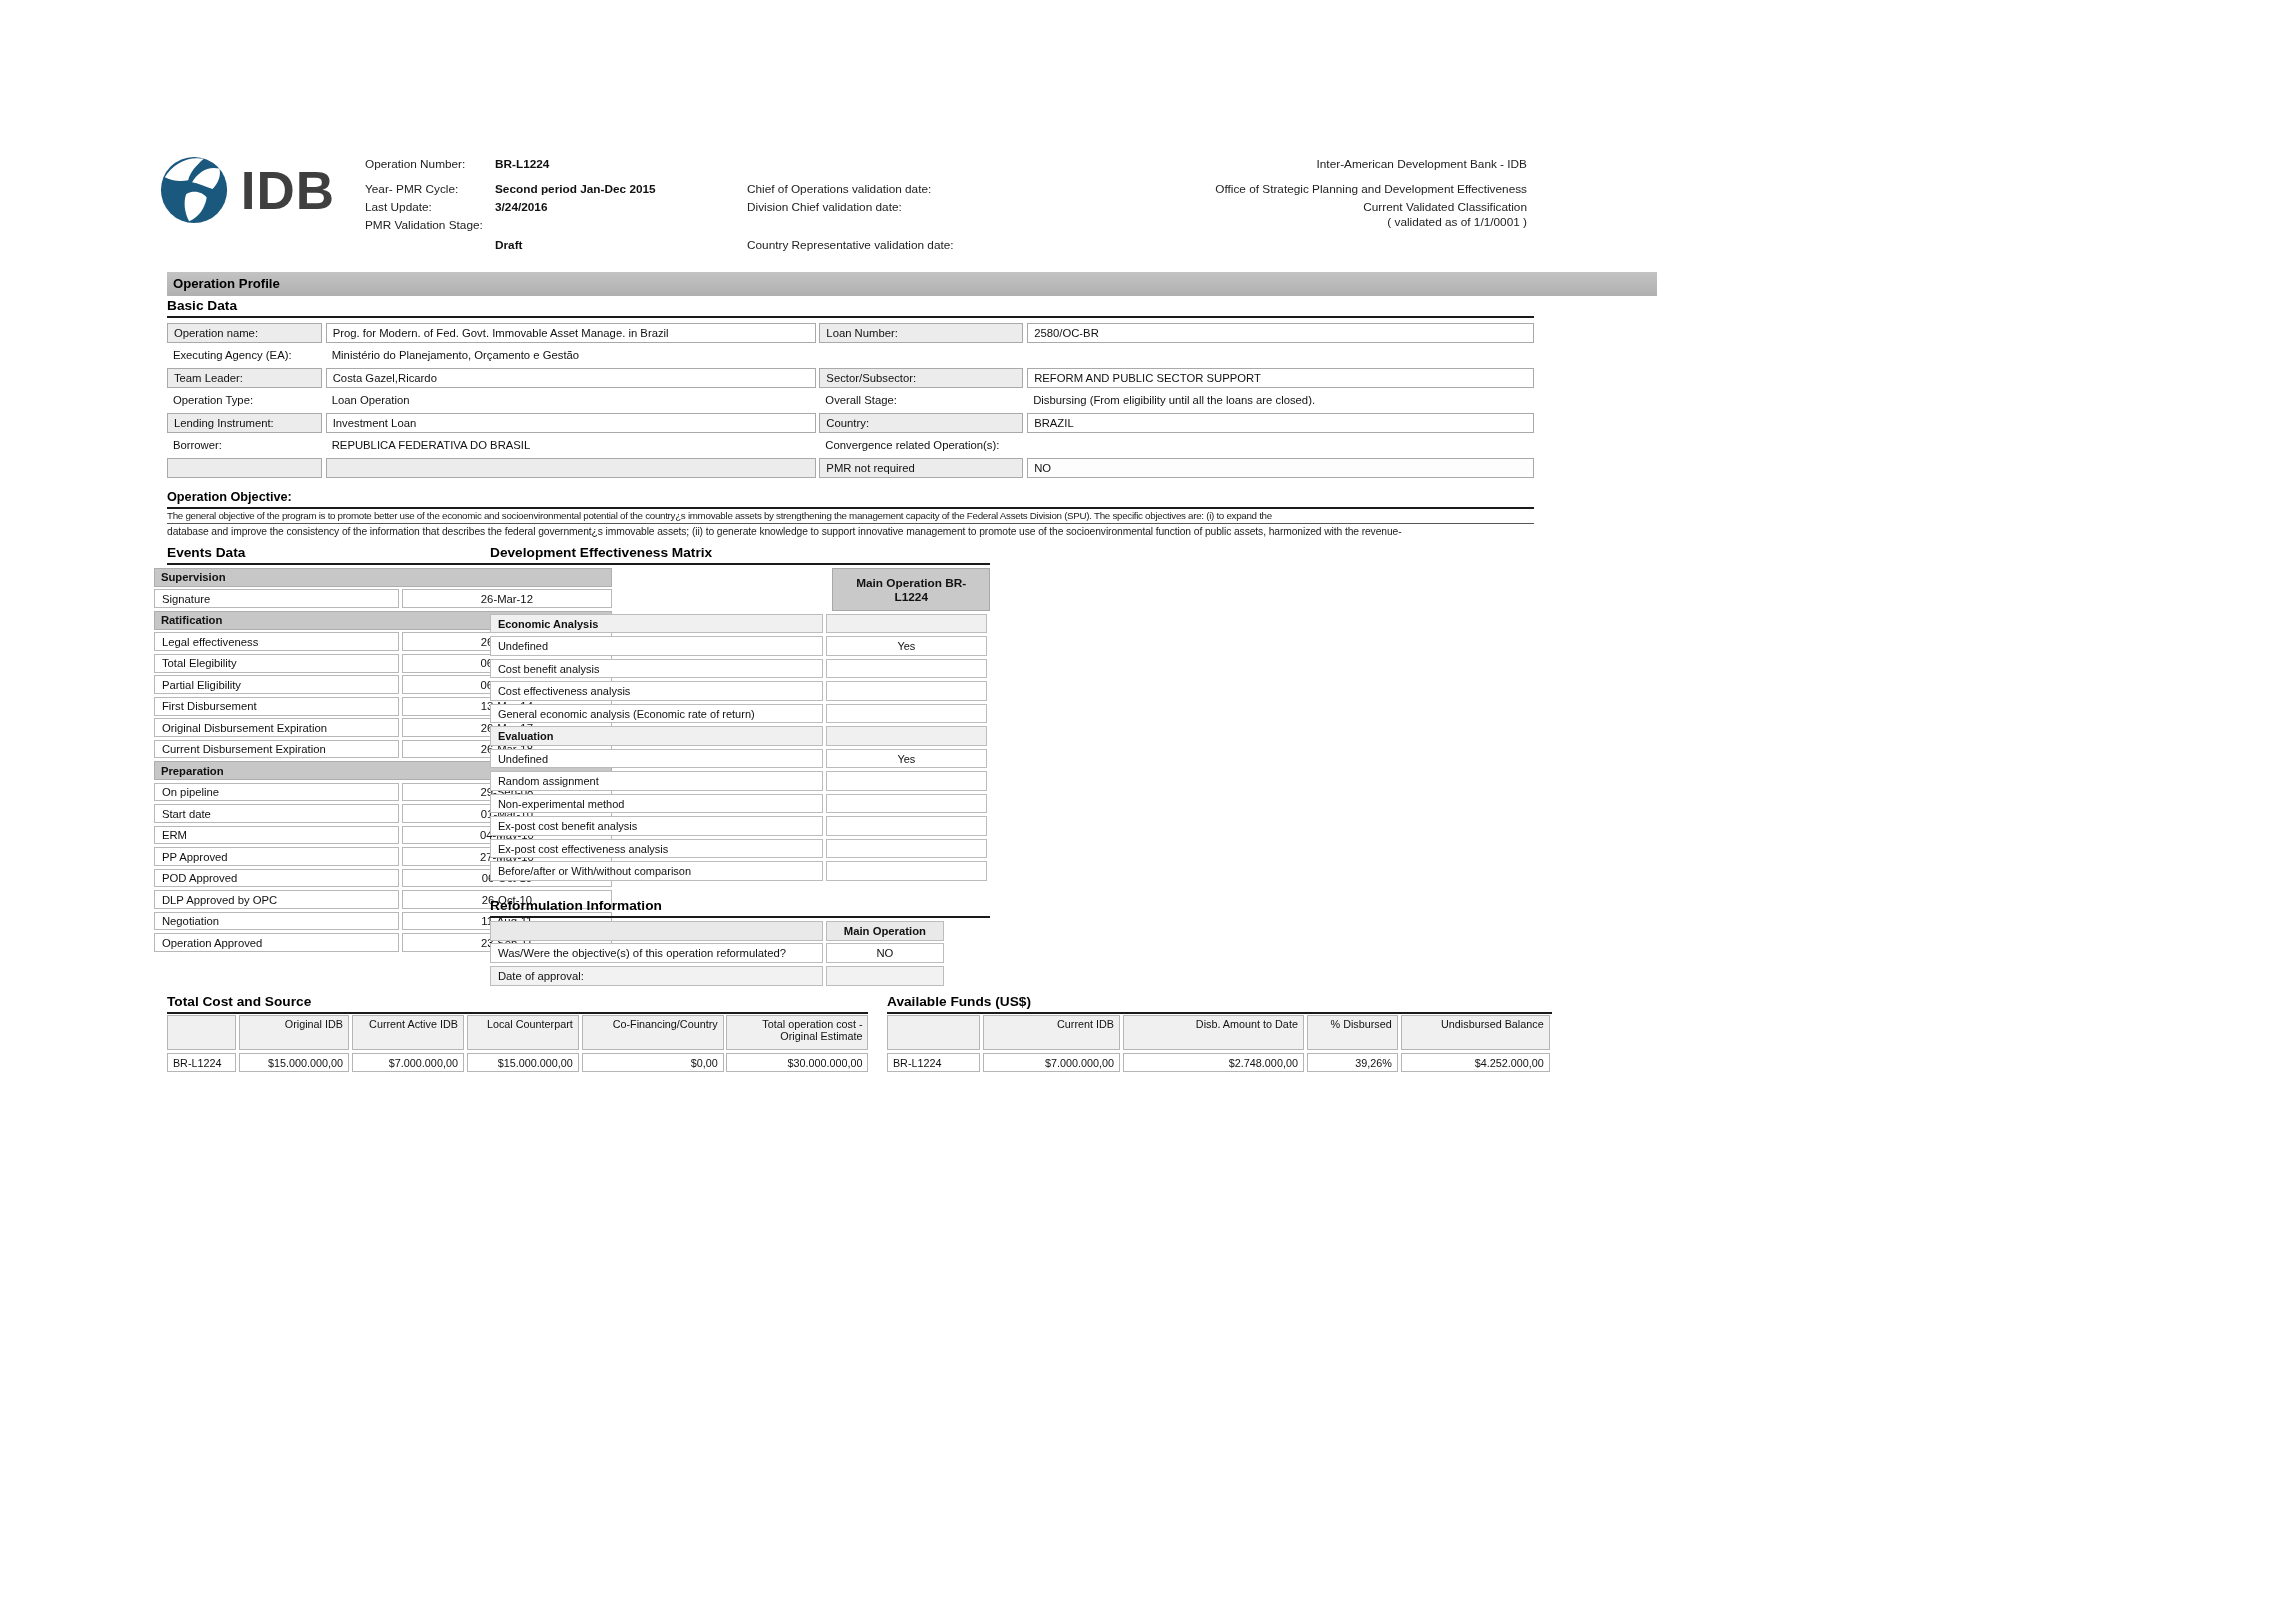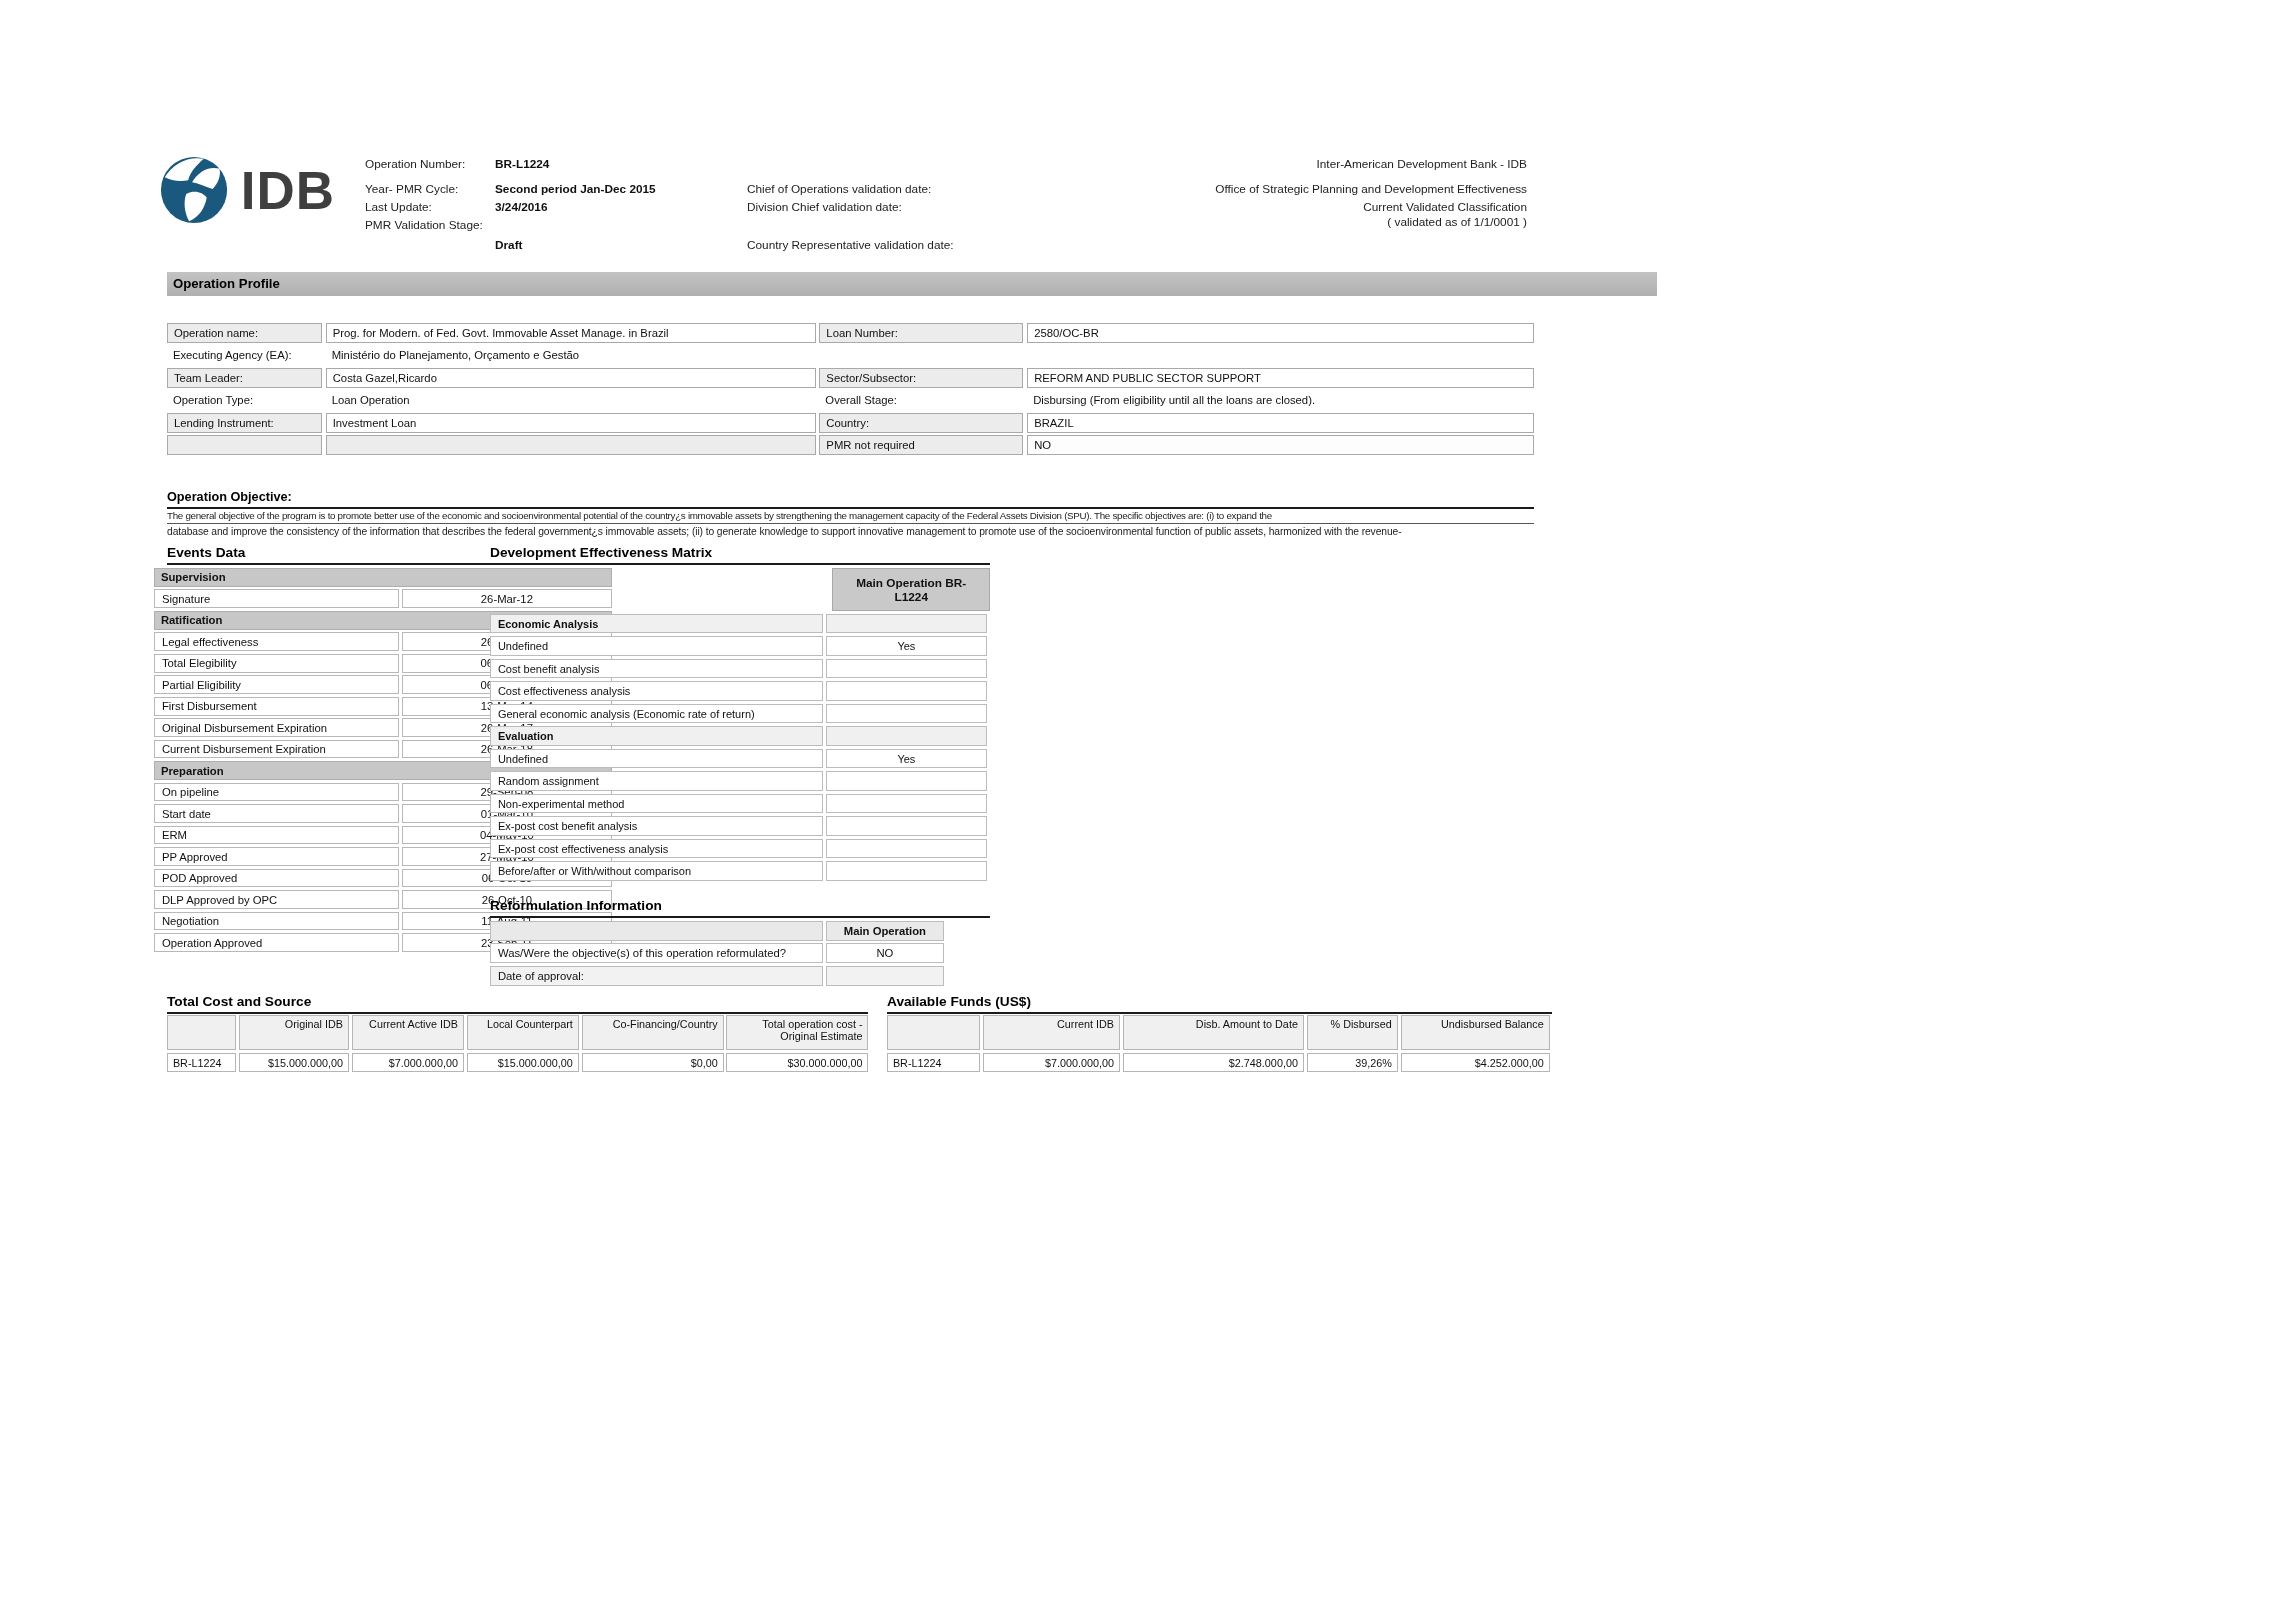--- a/index.html
+++ b/index.html
@@ -120,20 +120,21 @@
   <div class="abs h-lab" style="left:747px;top:200px;">Division Chief validation date:</div>
   <div class="abs h-lab" style="left:747px;top:238px;">Country Representative validation date:</div>
 
   <div class="abs h-right" style="right:766px;top:157px;">Inter-American Development Bank - IDB</div>
   <div class="abs h-right" style="right:766px;top:182px;">Office of Strategic Planning and Development Effectiveness</div>
   <div class="abs h-right" style="right:766px;top:200px;">Current Validated Classification</div>
   <div class="abs h-right" style="right:766px;top:215px;">( validated as of 1/1/0001 )</div>
 
   <div class="abs profile-bar">Operation Profile</div>
 
+  <div class="abs sec-head" style="left:167px;top:298px;width:1367px;">Basic Data</div>
 
   <div class="abs bd-table">
     <div class="bd-row boxed">
       <div class="bd-c bd-c1">Operation name:</div>
       <div class="bd-c bd-c2">Prog. for Modern. of Fed. Govt. Immovable Asset Manage. in Brazil</div>
       <div class="bd-c bd-c3">Loan Number:</div>
       <div class="bd-c bd-c4">2580/OC-BR</div>
     </div>
     <div class="bd-row plain">
       <div class="bd-c bd-c1">Executing Agency (EA):</div>
@@ -151,20 +152,26 @@
       <div class="bd-c bd-c1">Operation Type:</div>
       <div class="bd-c bd-c2">Loan Operation</div>
       <div class="bd-c bd-c3">Overall Stage:</div>
       <div class="bd-c bd-c4">Disbursing (From eligibility until all the loans are closed).</div>
     </div>
     <div class="bd-row boxed">
       <div class="bd-c bd-c1">Lending Instrument:</div>
       <div class="bd-c bd-c2">Investment Loan</div>
       <div class="bd-c bd-c3">Country:</div>
       <div class="bd-c bd-c4">BRAZIL</div>
+    </div>
+    <div class="bd-row plain">
+      <div class="bd-c bd-c1">Borrower:</div>
+      <div class="bd-c bd-c2">REPUBLICA FEDERATIVA DO BRASIL</div>
+      <div class="bd-c bd-c3">Convergence related Operation(s):</div>
+      <div class="bd-c bd-c4"></div>
     </div>
     <div class="bd-row boxed row7">
       <div class="bd-c bd-c1"></div>
       <div class="bd-c bd-c2"></div>
       <div class="bd-c bd-c3">PMR not required</div>
       <div class="bd-c bd-c4">NO</div>
     </div>
   </div>
 
   <div class="abs obj-wrap">

